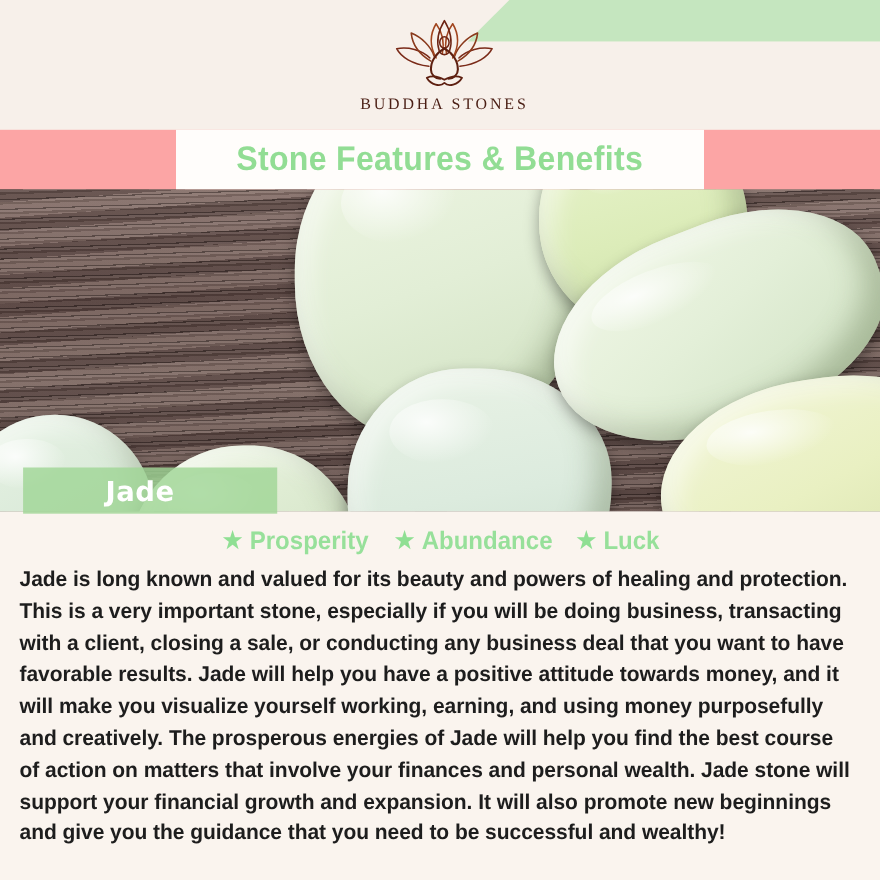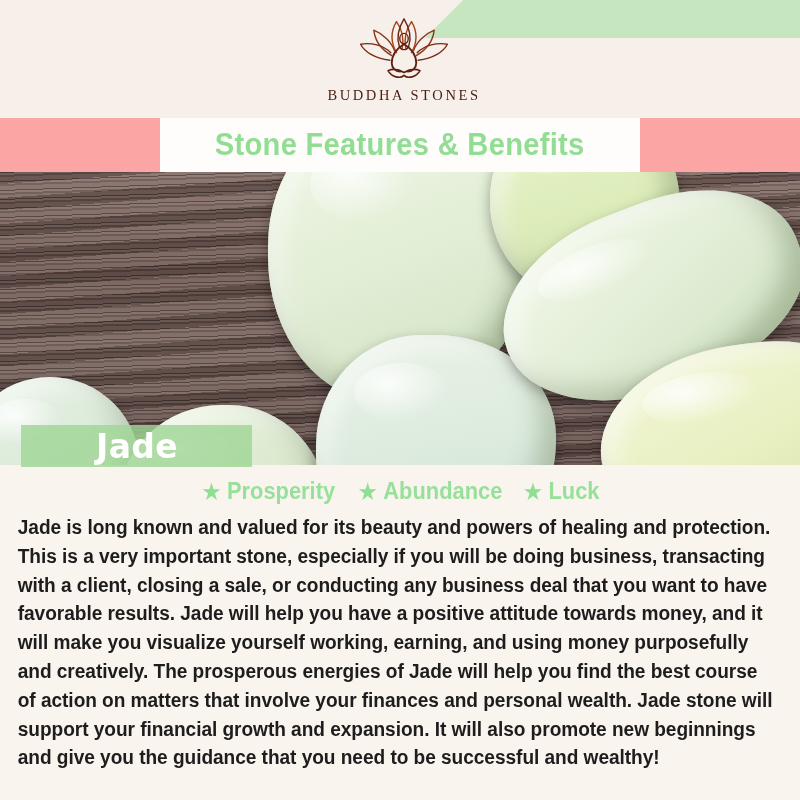--- a/index.html
+++ b/index.html
@@ -124,21 +124,21 @@
   .jade-banner{
     position:absolute; left:21px; top:425px; width:231px; height:42px;
     background:rgba(160,214,150,0.82);
     display:flex; align-items:center;
     z-index:5;
   }
   .jade-banner span{
     margin-left:75px;
     color:#ffffff;
     font-weight:bold;
-    font-size:33px;
+    font-size:25px;
     letter-spacing:0.4px;
     font-family:"DejaVu Sans", sans-serif;
   }
 
   
   .content{
     position:absolute; top:465px; left:0; width:800px; height:335px;
     background:#faf4ee; z-index:4;
   }
   .benefits{

